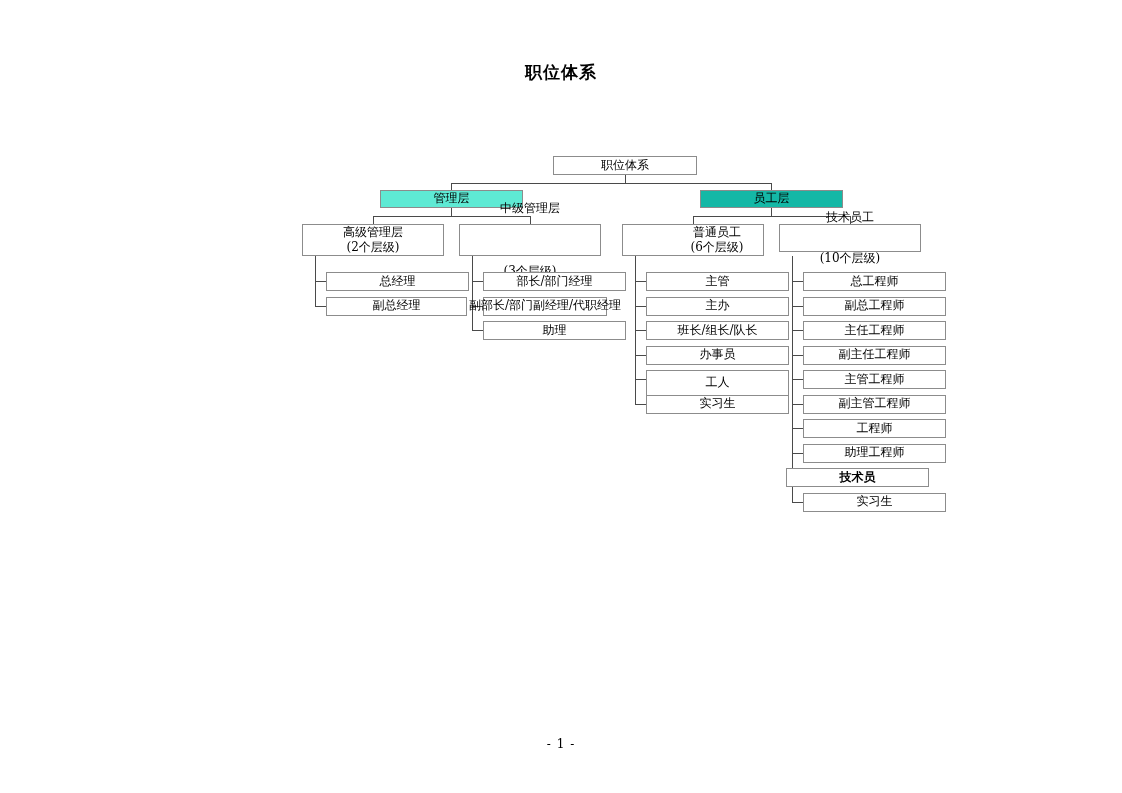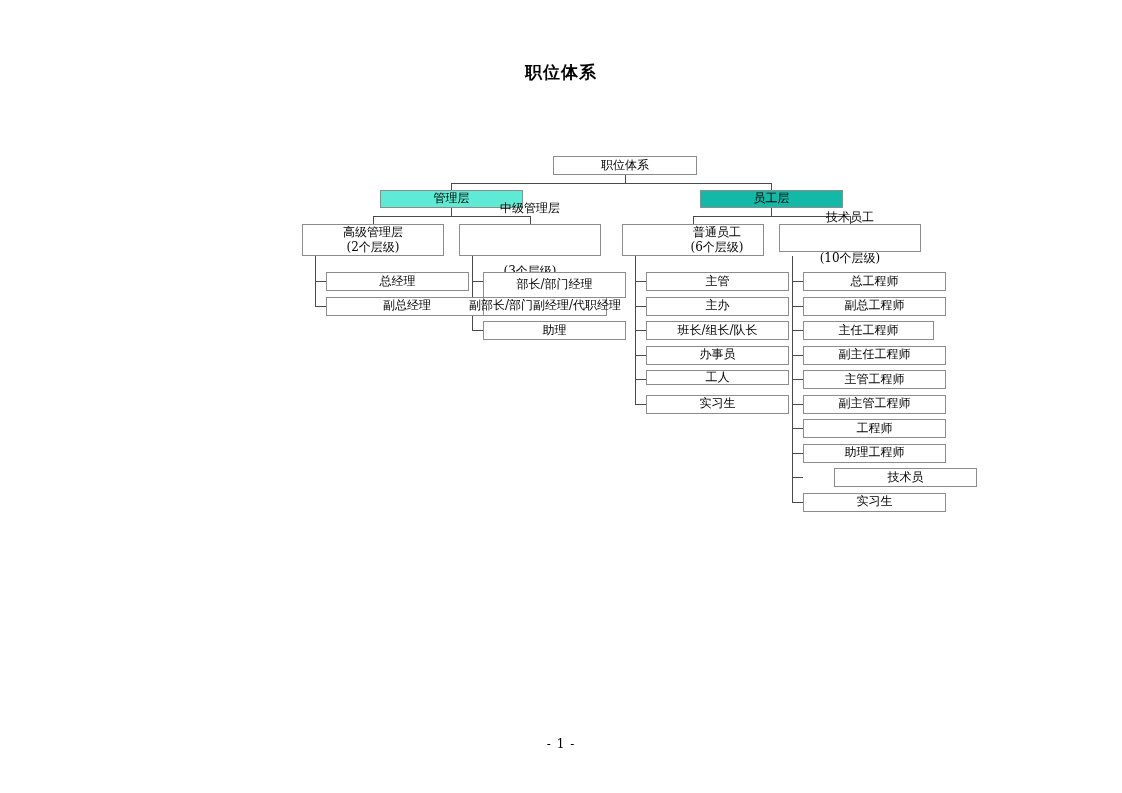--- a/index.html
+++ b/index.html
@@ -40,49 +40,49 @@
         <path d="M451.5,208 V216 M373,216 H530 M373,216 V224 M530,216 V224 M315,281.5 H326 M315,306 H326 M315,256 V306 M472,281.5 H483 M472,306 H483 M472,330.5 H483 M472,256 V330.5 M771.5,208 V216 M693,216 H850 M693,216 V224 M850,216 V224 M635,281.5 H646 M635,306 H646 M635,330.5 H646 M635,355 H646 M635,379.5 H646 M635,404 H646 M635,256 V404 M792,281.5 H803 M792,306 H803 M792,330.5 H803 M792,355 H803 M792,379.5 H803 M792,404 H803 M792,428.5 H803 M792,453 H803 M792,477.5 H803 M792,502 H803 M792,256 V502 M625,175 V183 M451.5,183 H771.5 M451.5,183 V190 M771.5,183 V190" stroke="#4a4a4a" stroke-width="1" fill="none" shape-rendering="crispEdges"></path>
       </svg>
     <div id="org-nodes">
         <div class="box" style="left: 553px; top: 156px; width: 144px; height: 19px;">职位体系</div>
         <div class="box" style="left: 380px; top: 190px; width: 143px; height: 18px; background: #5eead4;">管理层</div>
         <div class="box two-line" style="left: 302px; top: 224px; width: 142px; height: 32px;">
           <span>高级管理层</span>
           <span>(2个层级)</span>
         </div>
         <div class="box" style="left: 326px; top: 272px; width: 143px; height: 19px;">总经理</div>
-        <div class="box" style="left: 326px; top: 296.5px; width: 162px; height: 19px;">副总经理</div>
+        <div class="box" style="left: 326px; top: 296.5px; width: 141px; height: 19px;">副总经理</div>
         <div class="box two-line" style="left: 459px; top: 224px; width: 142px; height: 32px; gap: 48px;">
           <span>中级管理层</span>
           <span>(3个层级)</span>
         </div>
-        <div class="box" style="left: 483px; top: 272px; width: 143px; height: 26px;">部长/部门经理</div>
+        <div class="box" style="left: 483px; top: 272px; width: 143px; height: 19px;">部长/部门经理</div>
         <div class="box tight" style="left: 483px; top: 296.5px; width: 124px; height: 19px;">副部长/部门副经理/代职经理</div>
         <div class="box" style="left: 483px; top: 321px; width: 143px; height: 19px;">助理</div>
         <div class="box" style="left: 700px; top: 190px; width: 143px; height: 18px; background: #14b8a6;">员工层</div>
         <div class="box two-line" style="left: 622px; top: 224px; width: 142px; height: 32px; padding-left: 48px;">
           <span>普通员工</span>
           <span>(6个层级)</span>
         </div>
         <div class="box" style="left: 646px; top: 272px; width: 143px; height: 19px;">主管</div>
         <div class="box" style="left: 646px; top: 296.5px; width: 143px; height: 19px;">主办</div>
         <div class="box" style="left: 646px; top: 321px; width: 143px; height: 19px;">班长/组长/队长</div>
         <div class="box" style="left: 646px; top: 345.5px; width: 143px; height: 19px;">办事员</div>
-        <div class="box" style="left: 646px; top: 370px; width: 143px; height: 15px;">工人</div>
+        <div class="box" style="left: 646px; top: 370px; width: 143px; height: 26px;">工人</div>
         <div class="box" style="left: 646px; top: 394.5px; width: 143px; height: 19px;">实习生</div>
         <div class="box two-line" style="left: 779px; top: 224px; width: 142px; height: 28px; gap: 26px;">
           <span>技术员工</span>
           <span>(10个层级)</span>
         </div>
         <div class="box" style="left: 803px; top: 272px; width: 143px; height: 19px;">总工程师</div>
         <div class="box" style="left: 803px; top: 296.5px; width: 143px; height: 19px;">副总工程师</div>
-        <div class="box" style="left: 803px; top: 321px; width: 131px; height: 19px; text-align: center;">主任工程师</div>
+        <div class="box" style="left: 803px; top: 321px; width: 143px; height: 19px; text-align: center;">主任工程师</div>
         <div class="box" style="left: 803px; top: 345.5px; width: 143px; height: 19px;">副主任工程师</div>
         <div class="box" style="left: 803px; top: 370px; width: 143px; height: 19px;">主管工程师</div>
         <div class="box" style="left: 803px; top: 394.5px; width: 143px; height: 19px;">副主管工程师</div>
         <div class="box" style="left: 803px; top: 419px; width: 143px; height: 19px;">工程师</div>
         <div class="box" style="left: 803px; top: 443.5px; width: 143px; height: 19px;">助理工程师</div>
-        <div class="box" style="left: 834px; top: 468px; width: 143px; height: 19px;">技术员</div>
+        <div class="box" style="left: 786px; top: 468px; width: 143px; height: 19px; font-weight: bold;">技术员</div>
         <div class="box" style="left: 803px; top: 492.5px; width: 143px; height: 19px;">实习生</div>
       </div>
   </div>
   <div class="doc-footer">- 1 -</div>
 </div>
 
 </body></html>

